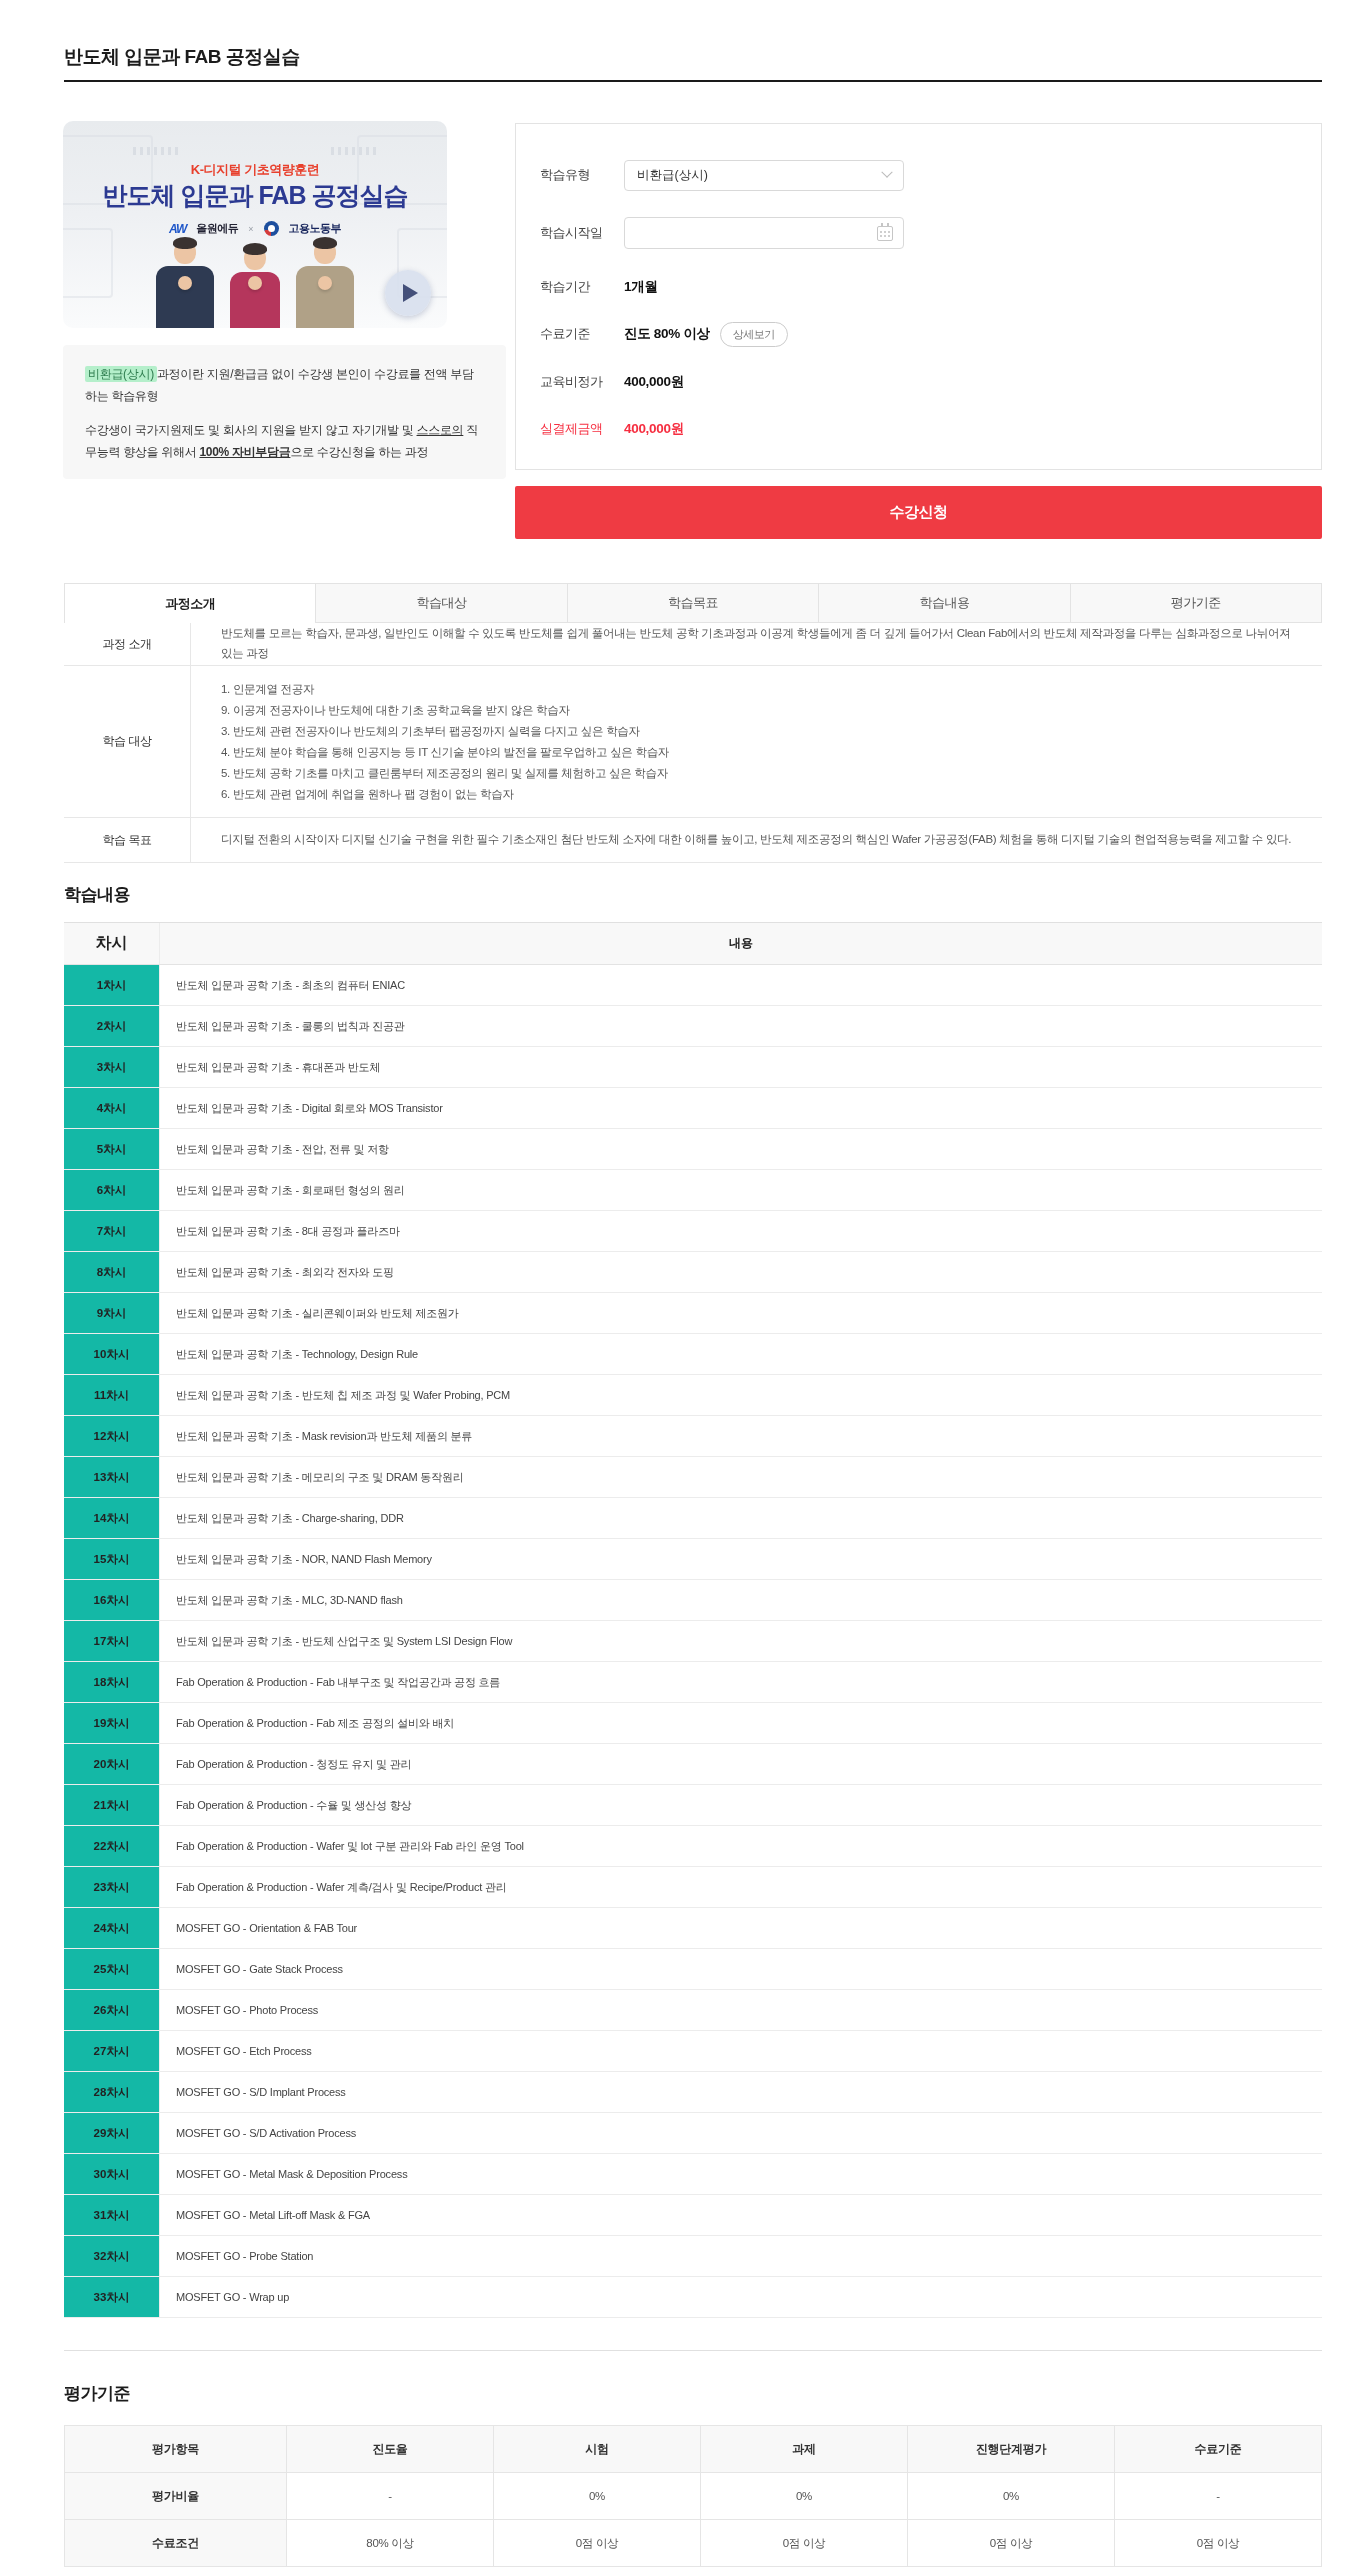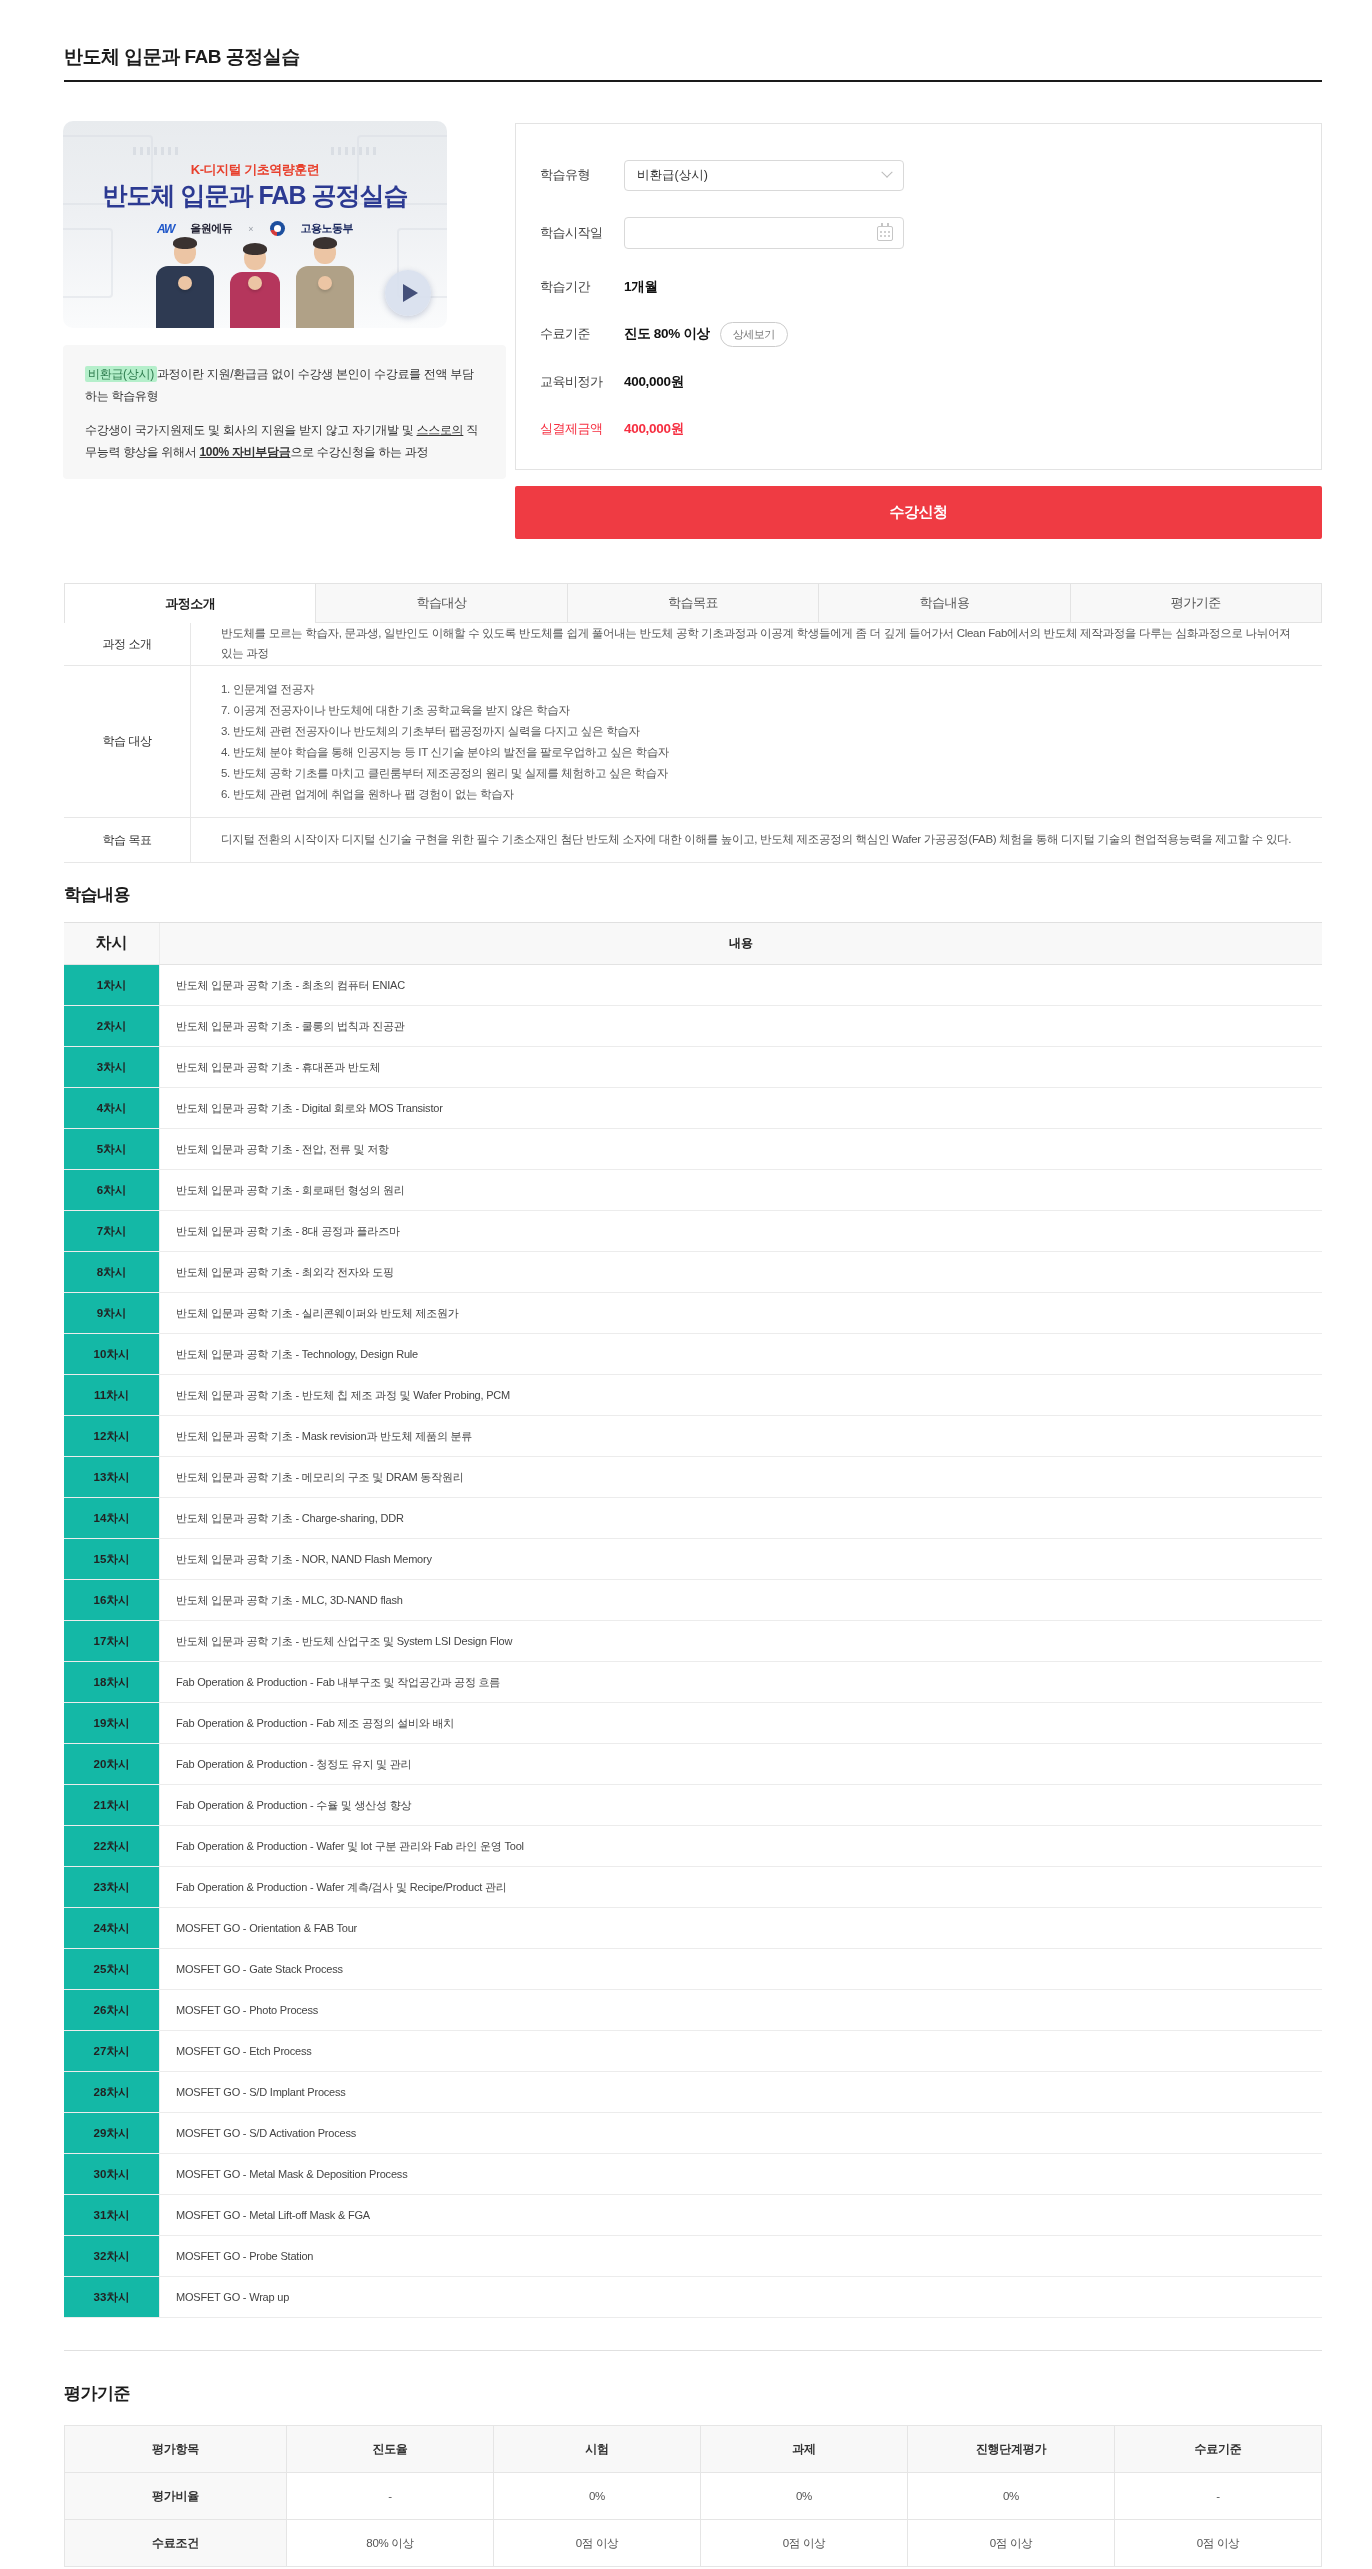--- a/index.html
+++ b/index.html
@@ -20,21 +20,21 @@
   .circuit.c1 { left:-30px; top:14px; } .circuit.c2 { right:-30px; top:14px; }
   .circuit.c3 { left:-40px; bottom:30px; width:90px;} .circuit.c4 { right:-40px; bottom:30px; width:90px;}
   .ticks { position:absolute; top:26px; width:46px; height:8px; opacity:.5;
     background:repeating-linear-gradient(90deg,#c9cfd7 0 3px,transparent 3px 7px); }
   .ticks.t1 { left:70px; } .ticks.t2 { right:70px; }
   .banner-badge { position:absolute; top:40px; width:100%; text-align:center;
     font-size:13px; font-weight:bold; letter-spacing:-0.5px; }
   .banner-title { position:absolute; top:58px; width:100%; text-align:center;
     font-size:25px; font-weight:bold; letter-spacing:-1px; }
   .banner-logos { position:absolute; top:100px; width:100%; display:flex; justify-content:center;
-    align-items:center; gap:16px; font-size:11px; }
+    align-items:center; gap:10px; font-size:11px; }
   .aw-mark { font-weight:bold; font-style:italic; color:#1e56c9; font-size:12px; letter-spacing:-1px; }
   .aw-name { font-weight:bold; color:#223; letter-spacing:-0.5px; }
   .logo-x { color:#9aa0a8; font-size:9px; }
   .moel-emblem { width:15px; height:15px; border-radius:50%;
     background:conic-gradient(#1d4f9e 0 52%, #d43b3b 52% 70%, #1d4f9e 70% 100%); position:relative; }
   .moel-emblem::after { content:""; position:absolute; left:4px; top:4px; width:7px; height:7px;
     border-radius:50%; background:#fff; }
   .moel-name { font-weight:bold; color:#17255c; letter-spacing:-0.5px; }
   .people { position:absolute; bottom:0; left:50%; transform:translateX(-50%);
     display:flex; align-items:flex-end; gap:16px; }
@@ -228,21 +228,21 @@
 
   <div>
     <div class="intro-row ir-1">
       <div class="intro-label">과정 소개</div>
       <div class="intro-content">반도체를 모르는 학습자, 문과생, 일반인도 이해할 수 있도록 반도체를 쉽게 풀어내는 반도체 공학 기초과정과 이공계 학생들에게 좀 더 깊게 들어가서 Clean Fab에서의 반도체 제작과정을 다루는 심화과정으로 나뉘어져 있는 과정</div>
     </div>
     <div class="intro-row ir-2">
       <div class="intro-label">학습 대상</div>
       <div class="intro-content">
           <div class="aud-line">1. 인문계열 전공자</div>
-          <div class="aud-line">7. 이공계 전공자이나 반도체에 대한 기초 공학교육을 받지 않은 학습자</div>
+          <div class="aud-line">9. 이공계 전공자이나 반도체에 대한 기초 공학교육을 받지 않은 학습자</div>
           <div class="aud-line">3. 반도체 관련 전공자이나 반도체의 기초부터 팹공정까지 실력을 다지고 싶은 학습자</div>
           <div class="aud-line">4. 반도체 분야 학습을 통해 인공지능 등 IT 신기술 분야의 발전을 팔로우업하고 싶은 학습자</div>
           <div class="aud-line">5. 반도체 공학 기초를 마치고 클린룸부터 제조공정의 원리 및 실제를 체험하고 싶은 학습자</div>
           <div class="aud-line">6. 반도체 관련 업계에 취업을 원하나 팹 경험이 없는 학습자</div>
         </div>
     </div>
     <div class="intro-row ir-3">
       <div class="intro-label">학습 목표</div>
       <div class="intro-content">디지털 전환의 시작이자 디지털 신기술 구현을 위한 필수 기초소재인 첨단 반도체 소자에 대한 이해를 높이고, 반도체 제조공정의 핵심인 Wafer 가공공정(FAB) 체험을 통해 디지털 기술의 현업적용능력을 제고할 수 있다.</div>
     </div>

